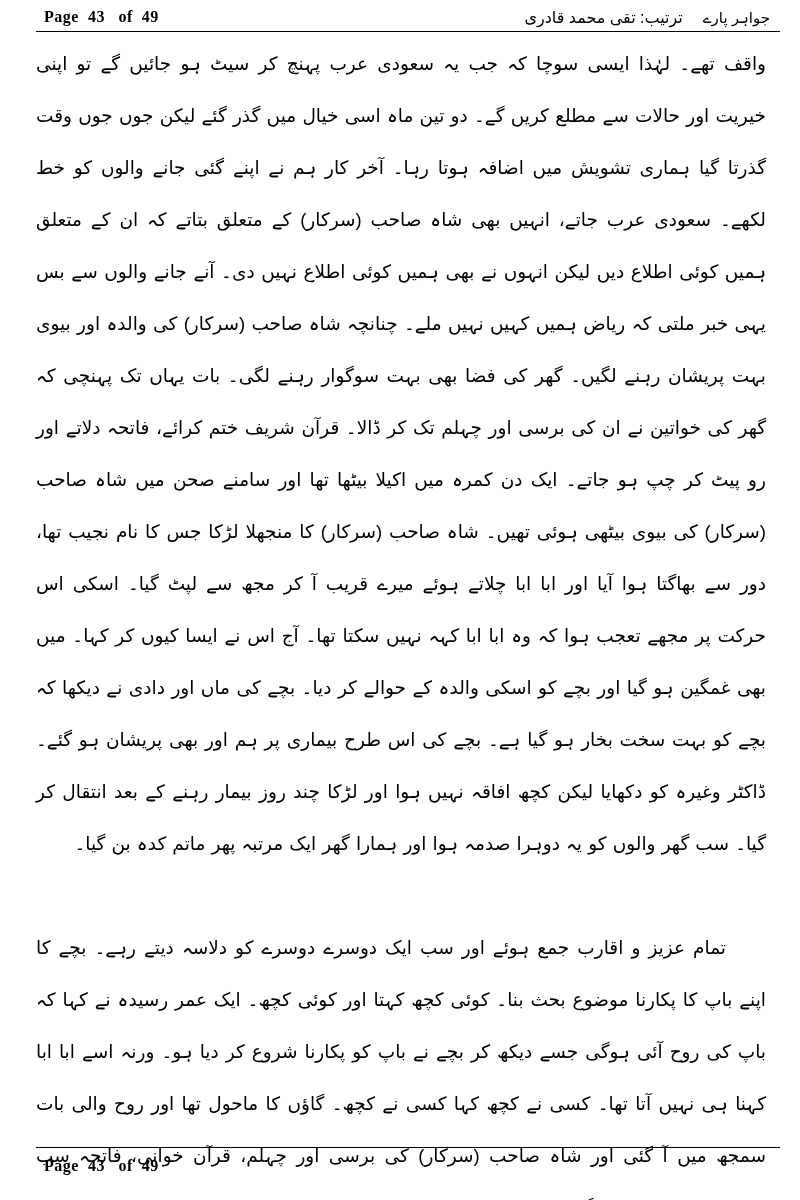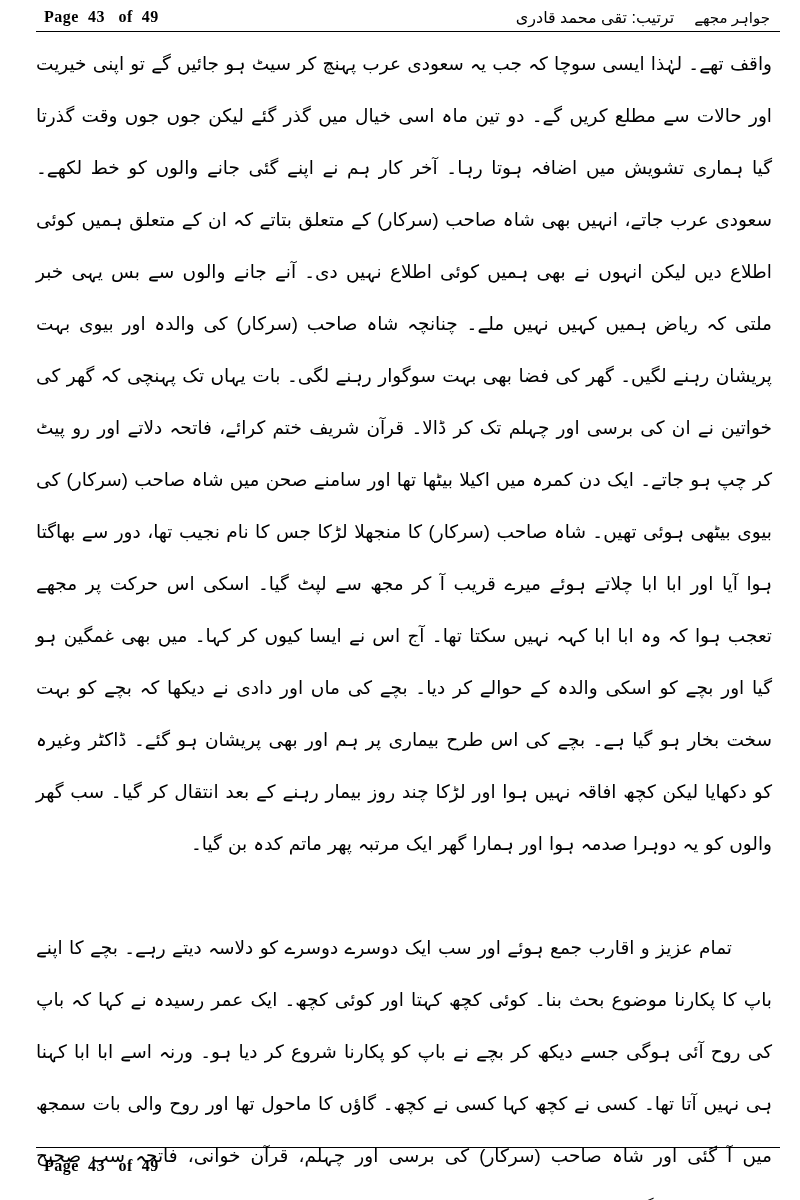--- a/index.html
+++ b/index.html
@@ -73,21 +73,21 @@
     width: 744px;
     height: 1100px;
     direction: rtl;
     text-align: justify;
     text-align-last: right;
     font-family: "Liberation Sans", "DejaVu Sans", sans-serif;
     font-size: 18.5px;
     line-height: 52px;
   }
   .para {
-    margin: 0 8px 0 0;
+    margin: 0 14px 0 0;
     direction: rtl;
     text-align: justify;
     text-align-last: right;
     word-spacing: 1px;
   }
   .para.indented { text-indent: 40px; }
   .para-gap { height: 52px; }
 
   
   .rule-bottom {
@@ -127,21 +127,21 @@
   .footer-url .u-red  { color: #d81212; }
 </style>
 </head>
 <body>
 
 <div class="page">
 
   <div class="page-header">
     <div class="header-pageno">Page  43   of  49</div>
     <div class="header-urdu">
-      <span class="book-title">جواہر مجھے</span>
+      <span class="book-title">جواہر پارے</span>
       <span class="compiler">ترتیب: تقی محمد قادری</span>
     </div>
   </div>
   <div class="rule-top"></div>
 
   <div class="body-area">
     <p class="para">واقف تھے۔ لہٰذا ایسی سوچا کہ جب یہ سعودی عرب پہنچ کر سیٹ ہو جائیں گے تو اپنی خیریت اور حالات سے مطلع کریں گے۔ دو تین ماہ اسی خیال میں گذر گئے لیکن جوں جوں وقت گذرتا گیا ہماری تشویش میں اضافہ ہوتا رہا۔ آخر کار ہم نے اپنے گئی جانے والوں کو خط لکھے۔ سعودی عرب جاتے، انہیں بھی شاہ صاحب (سرکار) کے متعلق بتاتے کہ ان کے متعلق ہمیں کوئی اطلاع دیں لیکن انہوں نے بھی ہمیں کوئی اطلاع نہیں دی۔ آنے جانے والوں سے بس یہی خبر ملتی کہ ریاض ہمیں کہیں نہیں ملے۔ چنانچہ شاہ صاحب (سرکار) کی والدہ اور بیوی بہت پریشان رہنے لگیں۔ گھر کی فضا بھی بہت سوگوار رہنے لگی۔ بات یہاں تک پہنچی کہ گھر کی خواتین نے ان کی برسی اور چہلم تک کر ڈالا۔ قرآن شریف ختم کرائے، فاتحہ دلاتے اور رو پیٹ کر چپ ہو جاتے۔ ایک دن کمرہ میں اکیلا بیٹھا تھا اور سامنے صحن میں شاہ صاحب (سرکار) کی بیوی بیٹھی ہوئی تھیں۔ شاہ صاحب (سرکار) کا منجھلا لڑکا جس کا نام نجیب تھا، دور سے بھاگتا ہوا آیا اور ابا ابا چلاتے ہوئے میرے قریب آ کر مجھ سے لپٹ گیا۔ اسکی اس حرکت پر مجھے تعجب ہوا کہ وہ ابا ابا کہہ نہیں سکتا تھا۔ آج اس نے ایسا کیوں کر کہا۔ میں بھی غمگین ہو گیا اور بچے کو اسکی والدہ کے حوالے کر دیا۔ بچے کی ماں اور دادی نے دیکھا کہ بچے کو بہت سخت بخار ہو گیا ہے۔ بچے کی اس طرح بیماری پر ہم اور بھی پریشان ہو گئے۔ ڈاکٹر وغیرہ کو دکھایا لیکن کچھ افاقہ نہیں ہوا اور لڑکا چند روز بیمار رہنے کے بعد انتقال کر گیا۔ سب گھر والوں کو یہ دوہرا صدمہ ہوا اور ہمارا گھر ایک مرتبہ پھر ماتم کدہ بن گیا۔</p>
     <div class="para-gap"></div>
     <p class="para indented">تمام عزیز و اقارب جمع ہوئے اور سب ایک دوسرے دوسرے کو دلاسہ دیتے رہے۔ بچے کا اپنے باپ کا پکارنا موضوع بحث بنا۔ کوئی کچھ کہتا اور کوئی کچھ۔ ایک عمر رسیدہ نے کہا کہ باپ کی روح آئی ہوگی جسے دیکھ کر بچے نے باپ کو پکارنا شروع کر دیا ہو۔ ورنہ اسے ابا ابا کہنا ہی نہیں آتا تھا۔ کسی نے کچھ کہا کسی نے کچھ۔ گاؤں کا ماحول تھا اور روح والی بات سمجھ میں آ گئی اور شاہ صاحب (سرکار) کی برسی اور چہلم، قرآن خوانی، فاتحہ سب صحیح سمجھی جانے لگی۔ سب نے مرنے والے بچے اور شاہ صاحب (سرکار) کے لیے دعا کی۔ سب تو رخصت ہوگئے لیکن میں گھر کی خواتین کی پریشانی دیکھ کر بابا گوہر شاہ کے مزار پر چلا گیا اور جو کچھ آتا تھا کافی دیر تک بیٹھا پڑھتا رہا۔ ایکا ایک مجھ پر غنودگی سی طاری ہوئی اور گوہر شاہ صاحب سامنے آ گئے۔ انہوں نے مجھے بتایا کہ شاہ صاحب (سرکار) حیات ہیں اور پریشانی کی کوئی بات نہیں۔ وہ لعل باغ سہون شریف میں ہیں۔ مجھے یہ بشارت پا کر کافی تسلی ہوگئی اور یقین ہو گیا کہ شاہ صاحب (سرکار) زندہ ہیں۔ یہ بات میں نے شاہ صاحب (سرکار) کی والدہ کو بھی بتائی لیکن انہیں یقین نہیں آیا۔</p>
 

